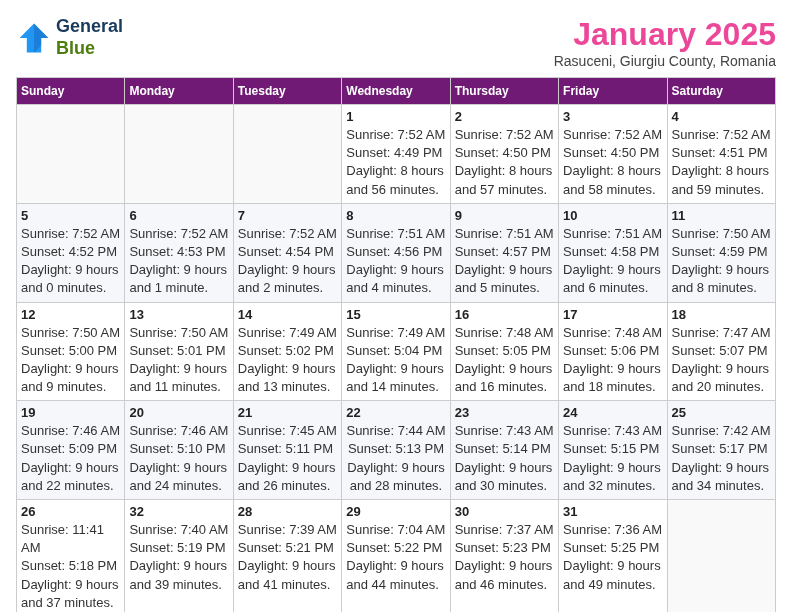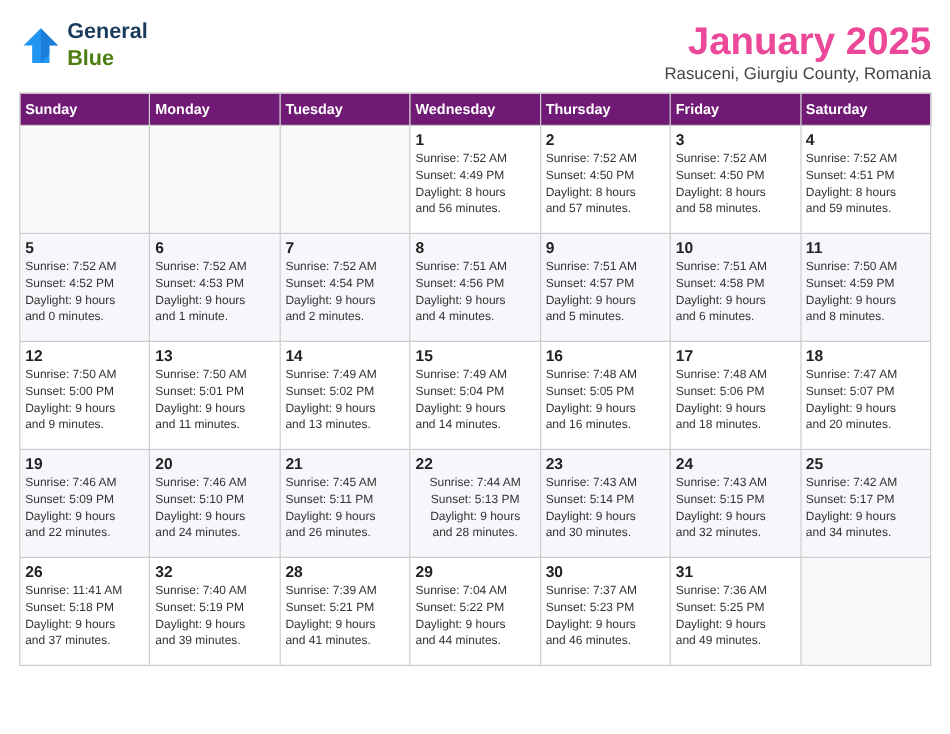--- a/index.html
+++ b/index.html
@@ -72,21 +72,21 @@
     tbody tr:nth-child(even) td {
       background: #f5f7fa;
     }
     .day-number {
       font-size: 13px;
       font-weight: bold;
       color: #222;
       margin-bottom: 2px;
     }
     .day-info {
-      font-size: 10px;
+      font-size: 13px;
       color: #333;
       line-height: 1.4;
     }
     .empty-cell {
       background: #f9f9f9;
     }
   </style>
 </head>
 <body>
 

